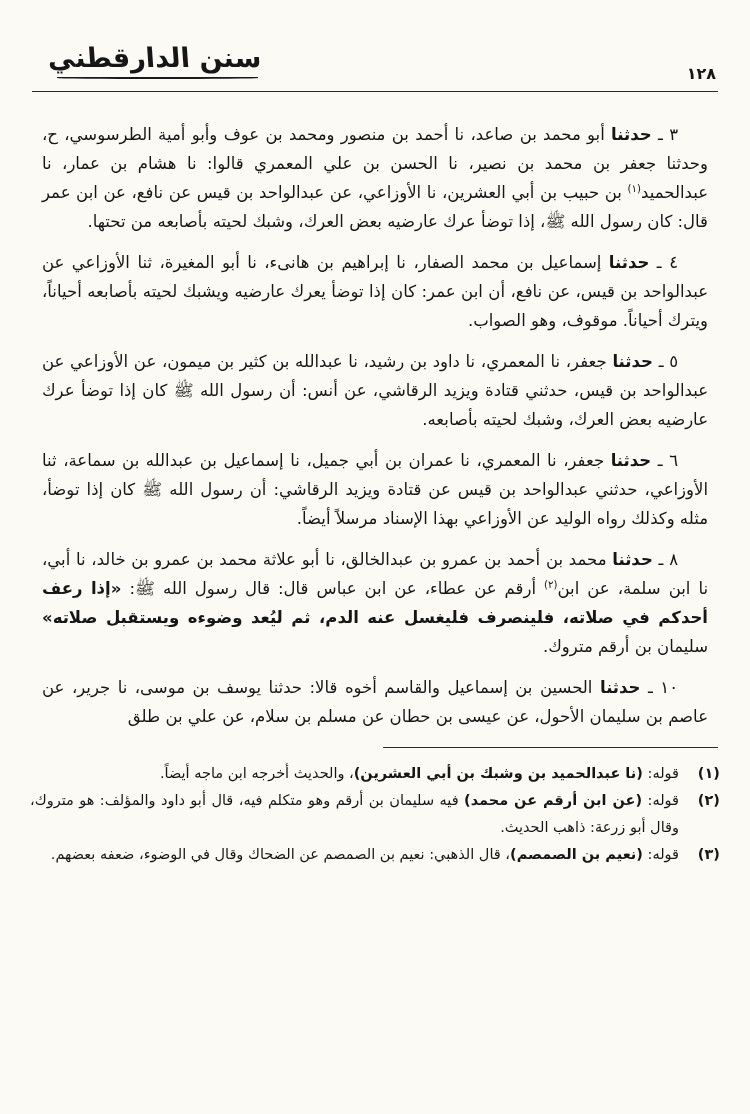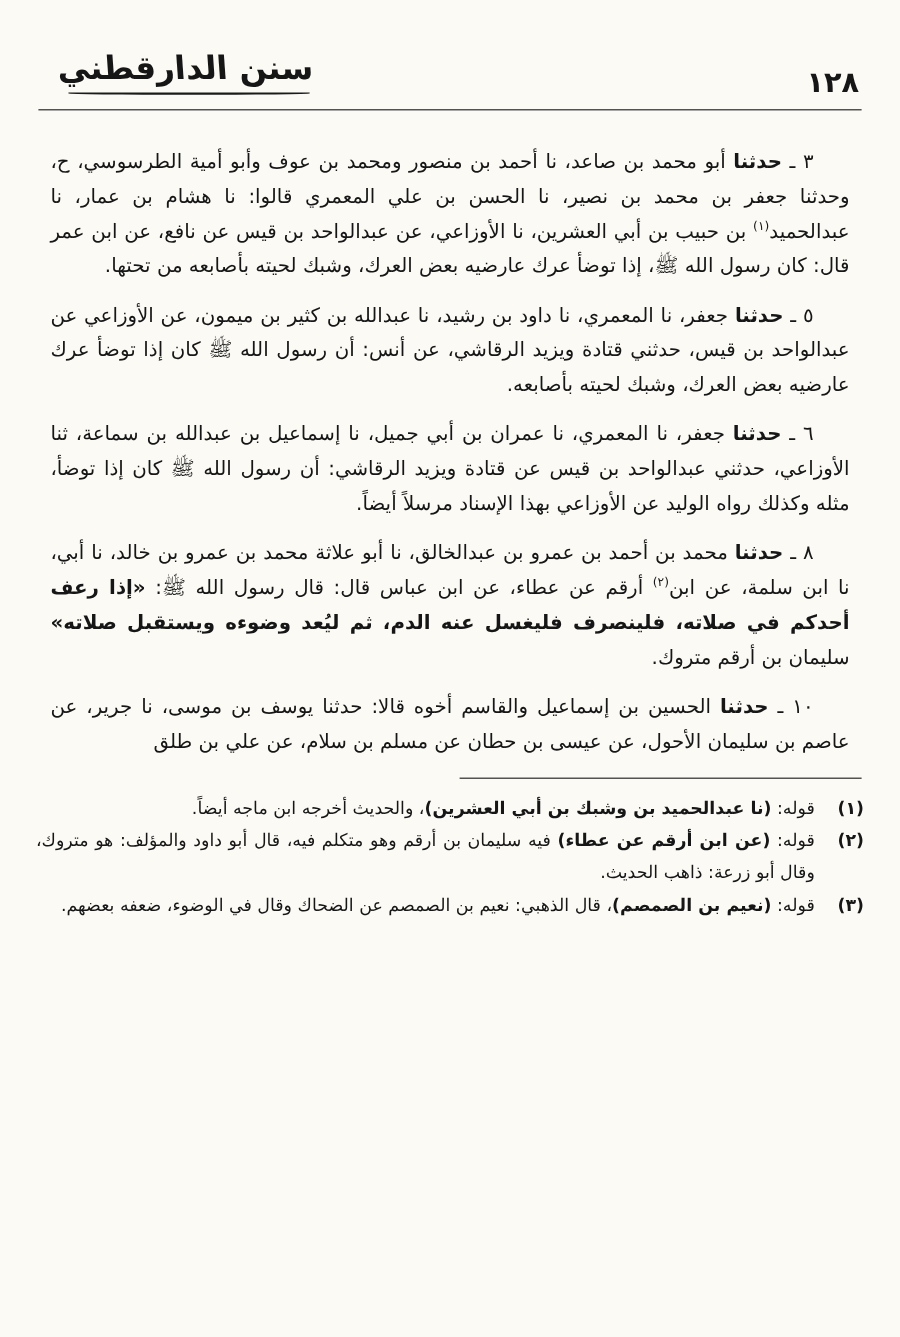--- a/index.html
+++ b/index.html
@@ -16,21 +16,21 @@
     padding: 42px 30px 0 30px;
     overflow: hidden;
   }
   .page-header {
     display: flex;
     justify-content: space-between;
     align-items: flex-end;
     padding: 0 4px 8px 4px;
   }
   .page-number {
-    font-size: 24px;
+    font-size: 16px;
     font-weight: bold;
     letter-spacing: 1px;
     padding-left: 2px;
   }
   .book-title {
     font-size: 27px;
     font-weight: bold;
     position: relative;
     padding: 0 6px 10px 14px;
     transform: skewX(4deg);
@@ -94,36 +94,37 @@
 
   <header class="page-header">
     <div class="page-number">١٢٨</div>
     <div class="book-title">سنن الدارقطني</div>
   </header>
 
   <div class="header-rule"></div>
 
   <main class="body-text">
     <p><span>٣ ـ </span><span class="bold">حدثنا</span><span> أبو محمد بن صاعد، نا أحمد بن منصور ومحمد بن عوف وأبو أمية الطرسوسي، ح، وحدثنا جعفر بن محمد بن نصير، نا الحسن بن علي المعمري قالوا: نا هشام بن عمار، نا عبدالحميد</span><span class="sup">(١)</span><span> بن حبيب بن أبي العشرين، نا الأوزاعي، عن عبدالواحد بن قيس عن نافع، عن ابن عمر قال: كان رسول الله ﷺ، إذا توضأ عرك عارضيه بعض العرك، وشبك لحيته بأصابعه من تحتها.</span></p>
+    <p><span>٤ ـ </span><span class="bold">حدثنا</span><span> إسماعيل بن محمد الصفار، نا إبراهيم بن هانىء، نا أبو المغيرة، ثنا الأوزاعي عن عبدالواحد بن قيس، عن نافع، أن ابن عمر: كان إذا توضأ يعرك عارضيه ويشبك لحيته بأصابعه أحياناً، ويترك أحياناً. موقوف، وهو الصواب.</span></p>
     <p><span>٥ ـ </span><span class="bold">حدثنا</span><span> جعفر، نا المعمري، نا داود بن رشيد، نا عبدالله بن كثير بن ميمون، عن الأوزاعي عن عبدالواحد بن قيس، حدثني قتادة ويزيد الرقاشي، عن أنس: أن رسول الله ﷺ كان إذا توضأ عرك عارضيه بعض العرك، وشبك لحيته بأصابعه.</span></p>
     <p><span>٦ ـ </span><span class="bold">حدثنا</span><span> جعفر، نا المعمري، نا عمران بن أبي جميل، نا إسماعيل بن عبدالله بن سماعة، ثنا الأوزاعي، حدثني عبدالواحد بن قيس عن قتادة ويزيد الرقاشي: أن رسول الله ﷺ كان إذا توضأ، مثله وكذلك رواه الوليد عن الأوزاعي بهذا الإسناد مرسلاً أيضاً.</span></p>
     <p><span>٨ ـ </span><span class="bold">حدثنا</span><span> محمد بن أحمد بن عمرو بن عبدالخالق، نا أبو علاثة محمد بن عمرو بن خالد، نا أبي، نا ابن سلمة، عن ابن</span><span class="sup">(٢)</span><span> أرقم عن عطاء، عن ابن عباس قال: قال رسول الله ﷺ: </span><span class="bold">«إذا رعف أحدكم في صلاته، فلينصرف فليغسل عنه الدم، ثم ليُعد وضوءه ويستقبل صلاته»</span><span> سليمان بن أرقم متروك.</span></p>
     <p><span>١٠ ـ </span><span class="bold">حدثنا</span><span> الحسين بن إسماعيل والقاسم أخوه قالا: حدثنا يوسف بن موسى، نا جرير، عن عاصم بن سليمان الأحول، عن عيسى بن حطان عن مسلم بن سلام، عن علي بن طلق</span></p>
   </main>
 
   <div class="footnote-sep"></div>
 
   <section class="footnotes">
     <div class="footnote">
       <span class="fn-marker">(١)</span>
       <div class="fn-text"><span>قوله: </span><span class="bold">(نا عبدالحميد بن وشبك بن أبي العشرين)</span><span>، والحديث أخرجه ابن ماجه أيضاً.</span></div>
     </div>
     <div class="footnote">
       <span class="fn-marker">(٢)</span>
-      <div class="fn-text"><span>قوله: </span><span class="bold">(عن ابن أرقم عن عطاء)</span><span> فيه سليمان بن أرقم وهو متكلم فيه، قال أبو داود والمؤلف: هو متروك، وقال أبو زرعة: ذاهب الحديث.</span></div>
+      <div class="fn-text"><span>قوله: </span><span class="bold">(عن ابن أرقم عن محمد)</span><span> فيه سليمان بن أرقم وهو متكلم فيه، قال أبو داود والمؤلف: هو متروك، وقال أبو زرعة: ذاهب الحديث.</span></div>
     </div>
     <div class="footnote">
       <span class="fn-marker">(٣)</span>
       <div class="fn-text"><span>قوله: </span><span class="bold">(نعيم بن الصمصم)</span><span>، قال الذهبي: نعيم بن الصمصم عن الضحاك وقال في الوضوء، ضعفه بعضهم.</span></div>
     </div>
   </section>
 
 </div>
 
 </body></html>

